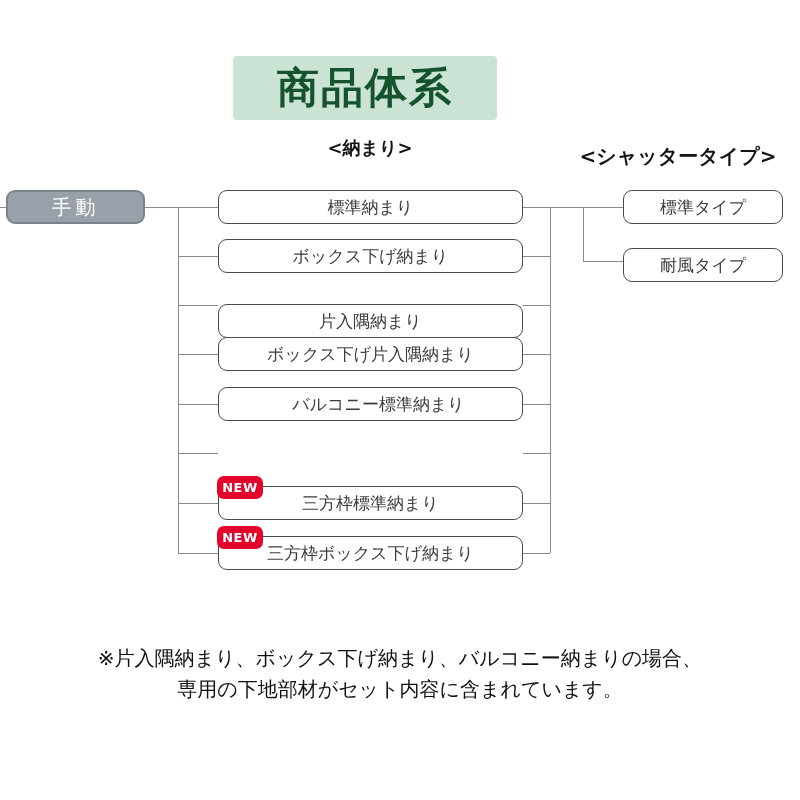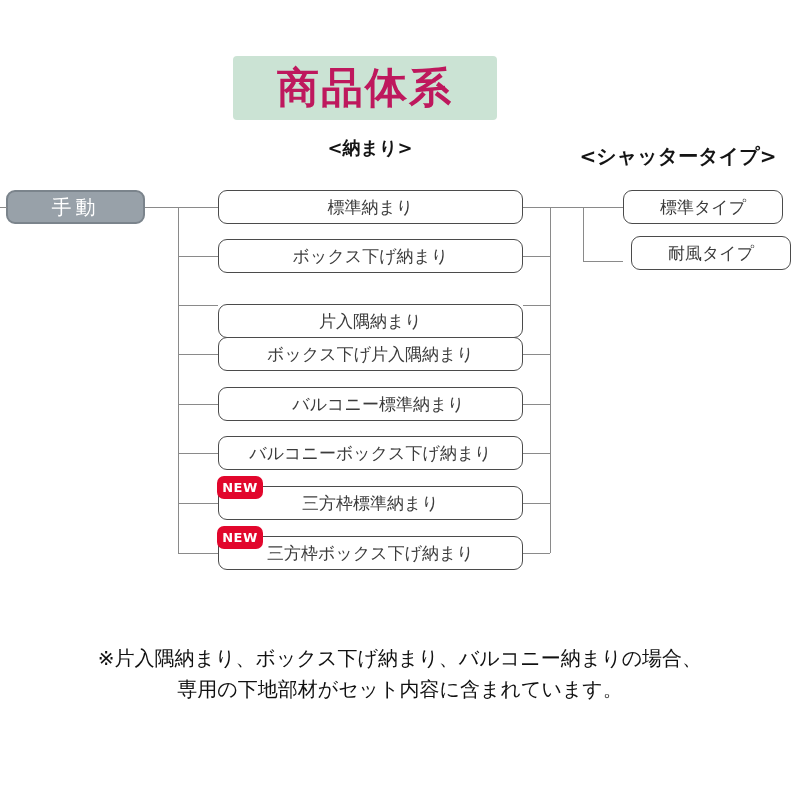--- a/index.html
+++ b/index.html
@@ -5,21 +5,21 @@
   html,body{margin:0;padding:0;background:#ffffff;}
   #canvas{
     position:relative;width:800px;height:800px;background:#ffffff;
     font-family:"DejaVu Sans","Liberation Sans",sans-serif;
     overflow:hidden;
   }
   .title-banner{
     position:absolute;left:233px;top:56px;width:264px;height:64px;
     background:#cbe3d4;border-radius:4px;
     display:flex;align-items:center;justify-content:center;
-    font-size:42px;font-weight:bold;color:#be185d;letter-spacing:2px;
+    font-size:42px;font-weight:bold;color:#14532d;letter-spacing:2px;
   }
   .col-header{
     position:absolute;font-weight:bold;color:#141414;text-align:center;
   }
   .hdr-nakamari{left:270px;top:136px;width:200px;font-size:18px;}
   .hdr-shutter{left:563px;top:143px;width:230px;font-size:20px;}
   .root-node{
     position:absolute;left:6px;top:190px;width:139px;height:34px;
     background:#98a1a9;border:2px solid #7b848c;border-radius:9px;
     box-sizing:border-box;display:flex;align-items:center;justify-content:center;
@@ -83,28 +83,27 @@
   <div class="line vline" style="left:583px;top:207px;height:54px;"></div>
   <div class="line hline" style="left:583px;top:261px;width:40px;"></div>
 
   <div class="root-node">手動</div>
 
   <div class="flow-node" style="top:190px;">標準納まり</div>
   <div class="flow-node" style="top:239px;">ボックス下げ納まり</div>
   <div class="flow-node" style="top:304px;">片入隅納まり</div>
   <div class="flow-node" style="top:337px;">ボックス下げ片入隅納まり</div>
   <div class="flow-node" style="top:387px;padding-left:16px;">バルコニー標準納まり</div>
-  <div class="flow-node" style="top:436px;">バルコニーボックス下げ納まり</div>
   <div class="flow-node" style="top:486px;">三方枠標準納まり</div>
   <div class="flow-node" style="top:536px;">三方枠ボックス下げ納まり</div>
 
   <div class="new-badge" style="top:476px;">NEW</div>
   <div class="new-badge" style="top:526px;">NEW</div>
 
   <div class="shutter-node" style="top:190px;">標準タイプ</div>
-  <div class="shutter-node" style="top:236px;margin-left:8px;">耐風タイプ</div>
+  <div class="shutter-node" style="top:248px;">耐風タイプ</div>
 
   <div class="note">
     <div>※片入隅納まり、ボックス下げ納まり、バルコニー納まりの場合、</div>
     <div>専用の下地部材がセット内容に含まれています。</div>
   </div>
 
 </div>
 
 </body></html>

